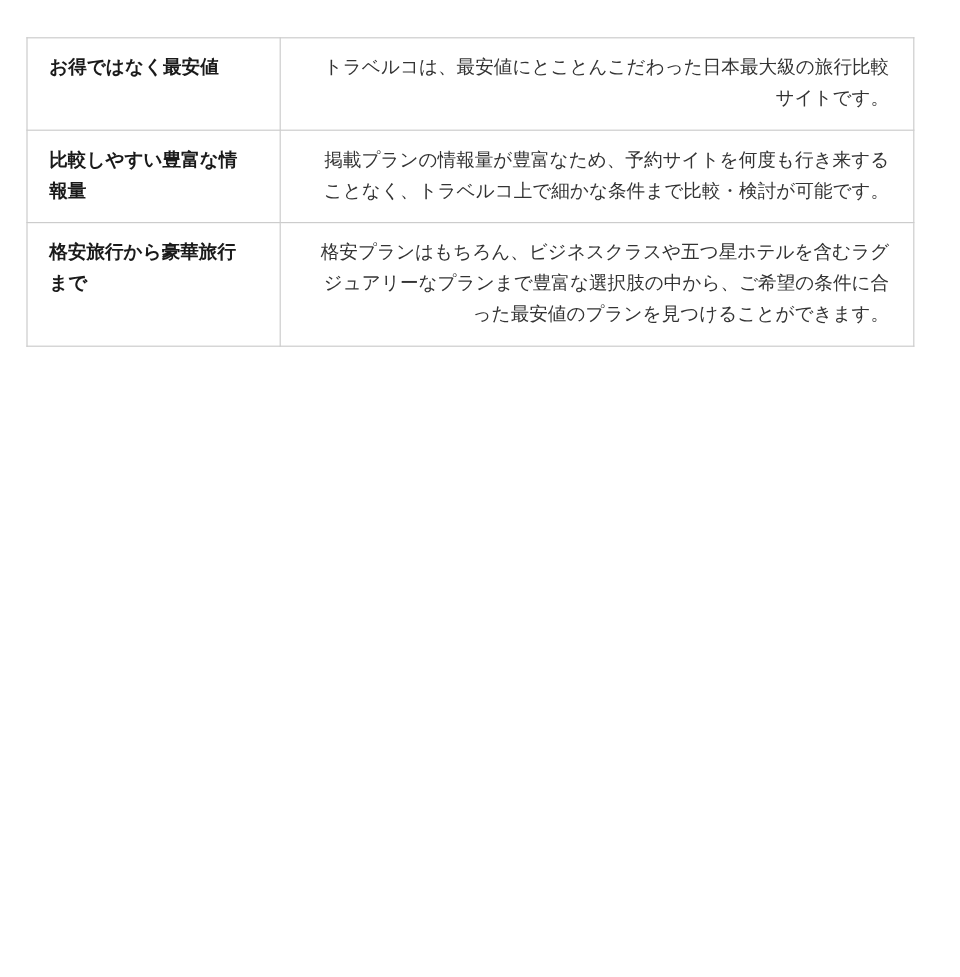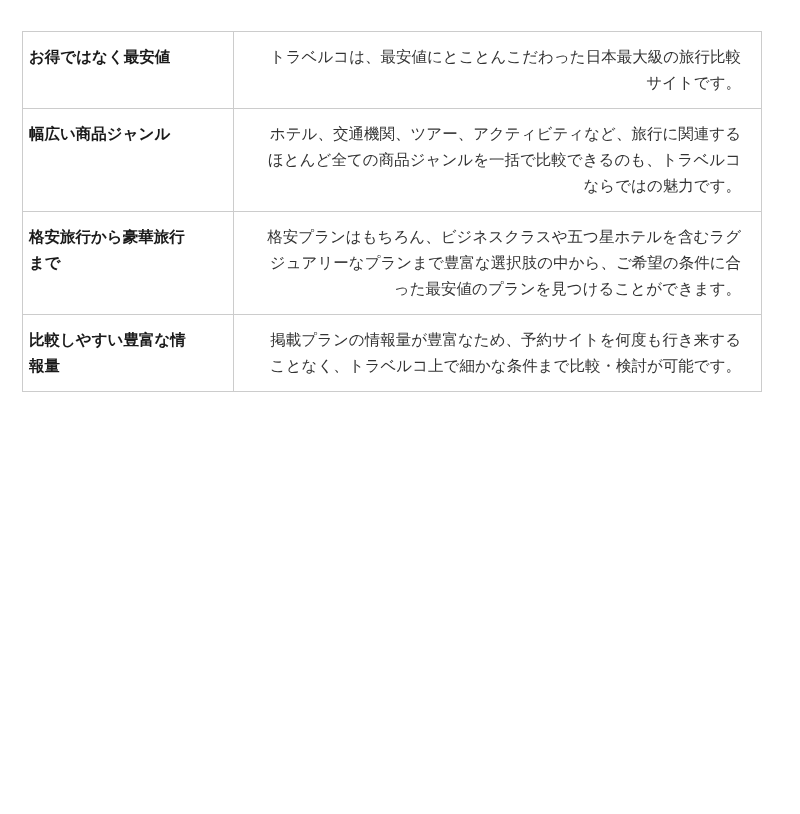--- a/index.html
+++ b/index.html
@@ -30,21 +30,21 @@
     vertical-align: top;
     font-size: 15.5px;
     line-height: 26px;
     white-space: pre-line;
     word-break: break-word;
   }
   td.cell-title {
     width: 211px;
     font-weight: bold;
     color: #1a1a1a;
-    padding: 12px 6px;
+    padding: 12px 18px;
     box-sizing: border-box;
   }
   td.cell-desc {
     color: #333333;
     padding: 12px 20px;
     box-sizing: border-box;
     text-align: right;
   }
 </style>
 </head>
@@ -52,33 +52,27 @@
 
 <div class="page">
   <table class="feature-table">
     <tbody>
       <tr>
         <td class="cell-title">お得ではなく最安値</td>
         <td class="cell-desc">トラベルコは、最安値にとことんこだわった日本最大級の旅行比較
 サイトです。</td>
       </tr>
       <tr>
-        <td class="cell-title">幅広い商品ジャンル</td>
-        <td class="cell-desc">ホテル、交通機関、ツアー、アクティビティなど、旅行に関連する
-ほとんど全ての商品ジャンルを一括で比較できるのも、トラベルコ
-ならではの魅力です。</td>
+        <td class="cell-title">比較しやすい豊富な情
+報量</td>
+        <td class="cell-desc">掲載プランの情報量が豊富なため、予約サイトを何度も行き来する
+ことなく、トラベルコ上で細かな条件まで比較・検討が可能です。</td>
       </tr>
       <tr>
         <td class="cell-title">格安旅行から豪華旅行
 まで</td>
         <td class="cell-desc">格安プランはもちろん、ビジネスクラスや五つ星ホテルを含むラグ
 ジュアリーなプランまで豊富な選択肢の中から、ご希望の条件に合
 った最安値のプランを見つけることができます。</td>
       </tr>
-      <tr>
-        <td class="cell-title">比較しやすい豊富な情
-報量</td>
-        <td class="cell-desc">掲載プランの情報量が豊富なため、予約サイトを何度も行き来する
-ことなく、トラベルコ上で細かな条件まで比較・検討が可能です。</td>
-      </tr>
     </tbody>
   </table>
 </div>
 
 </body></html>

